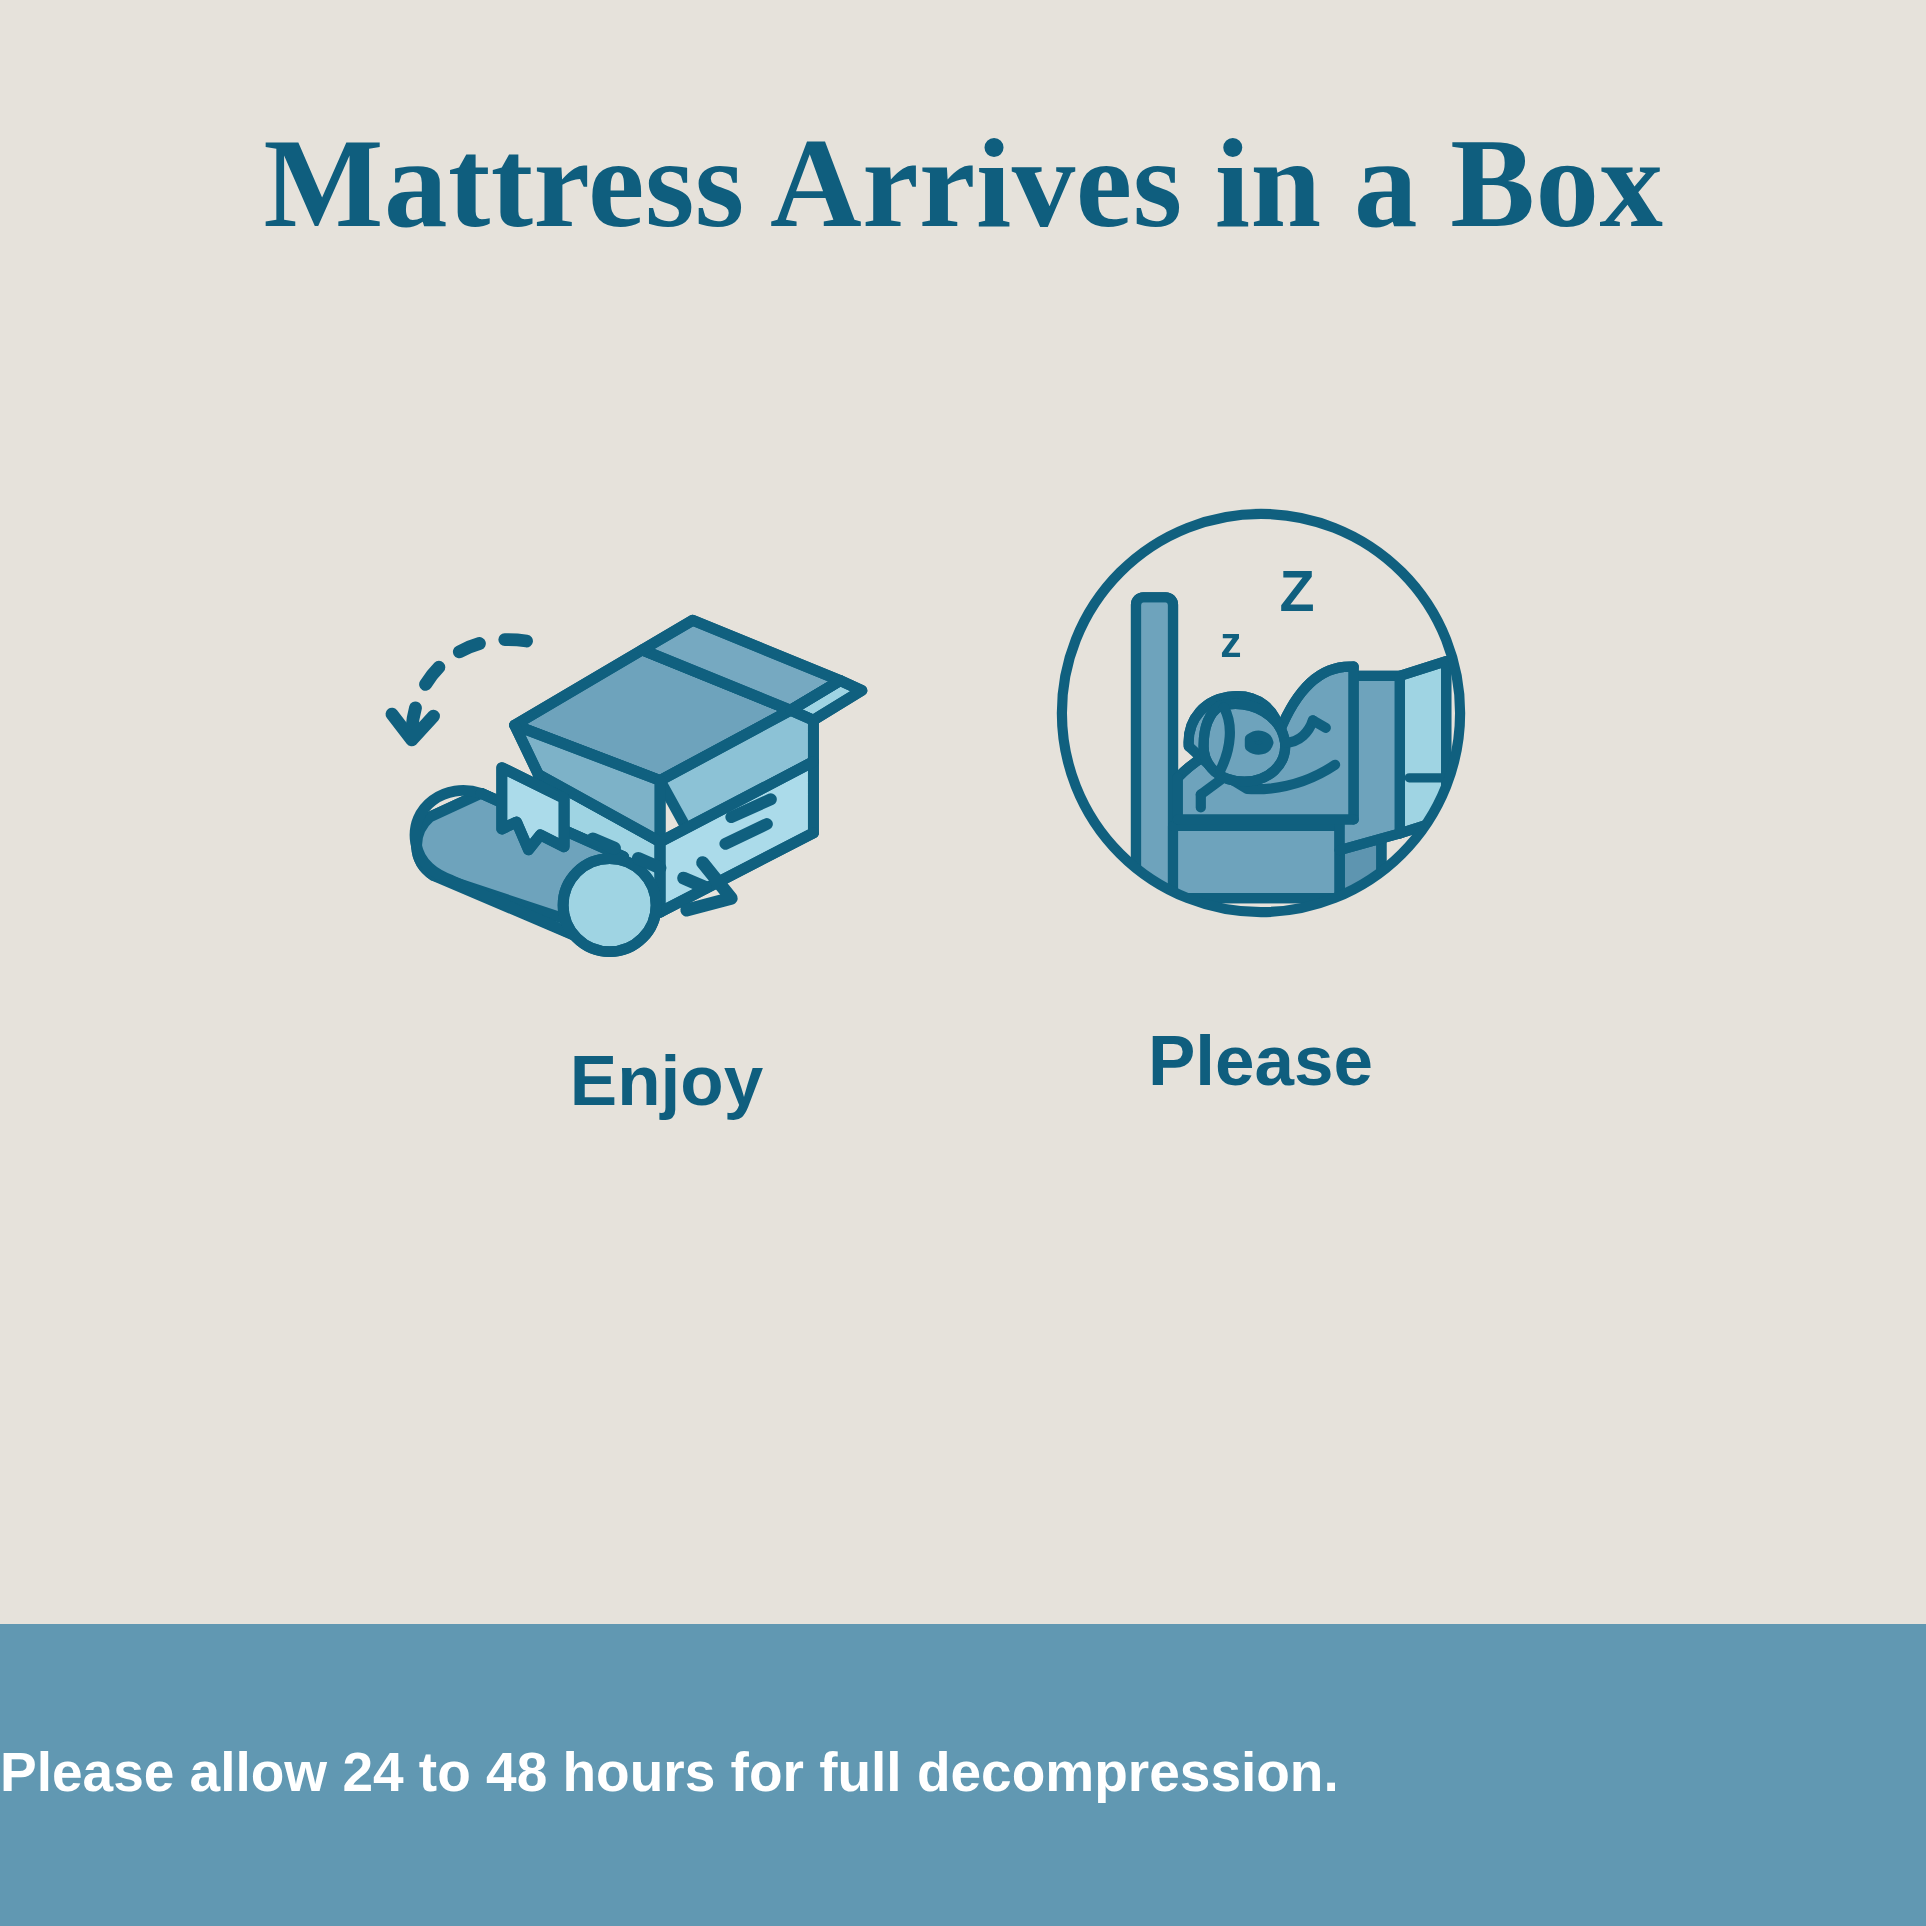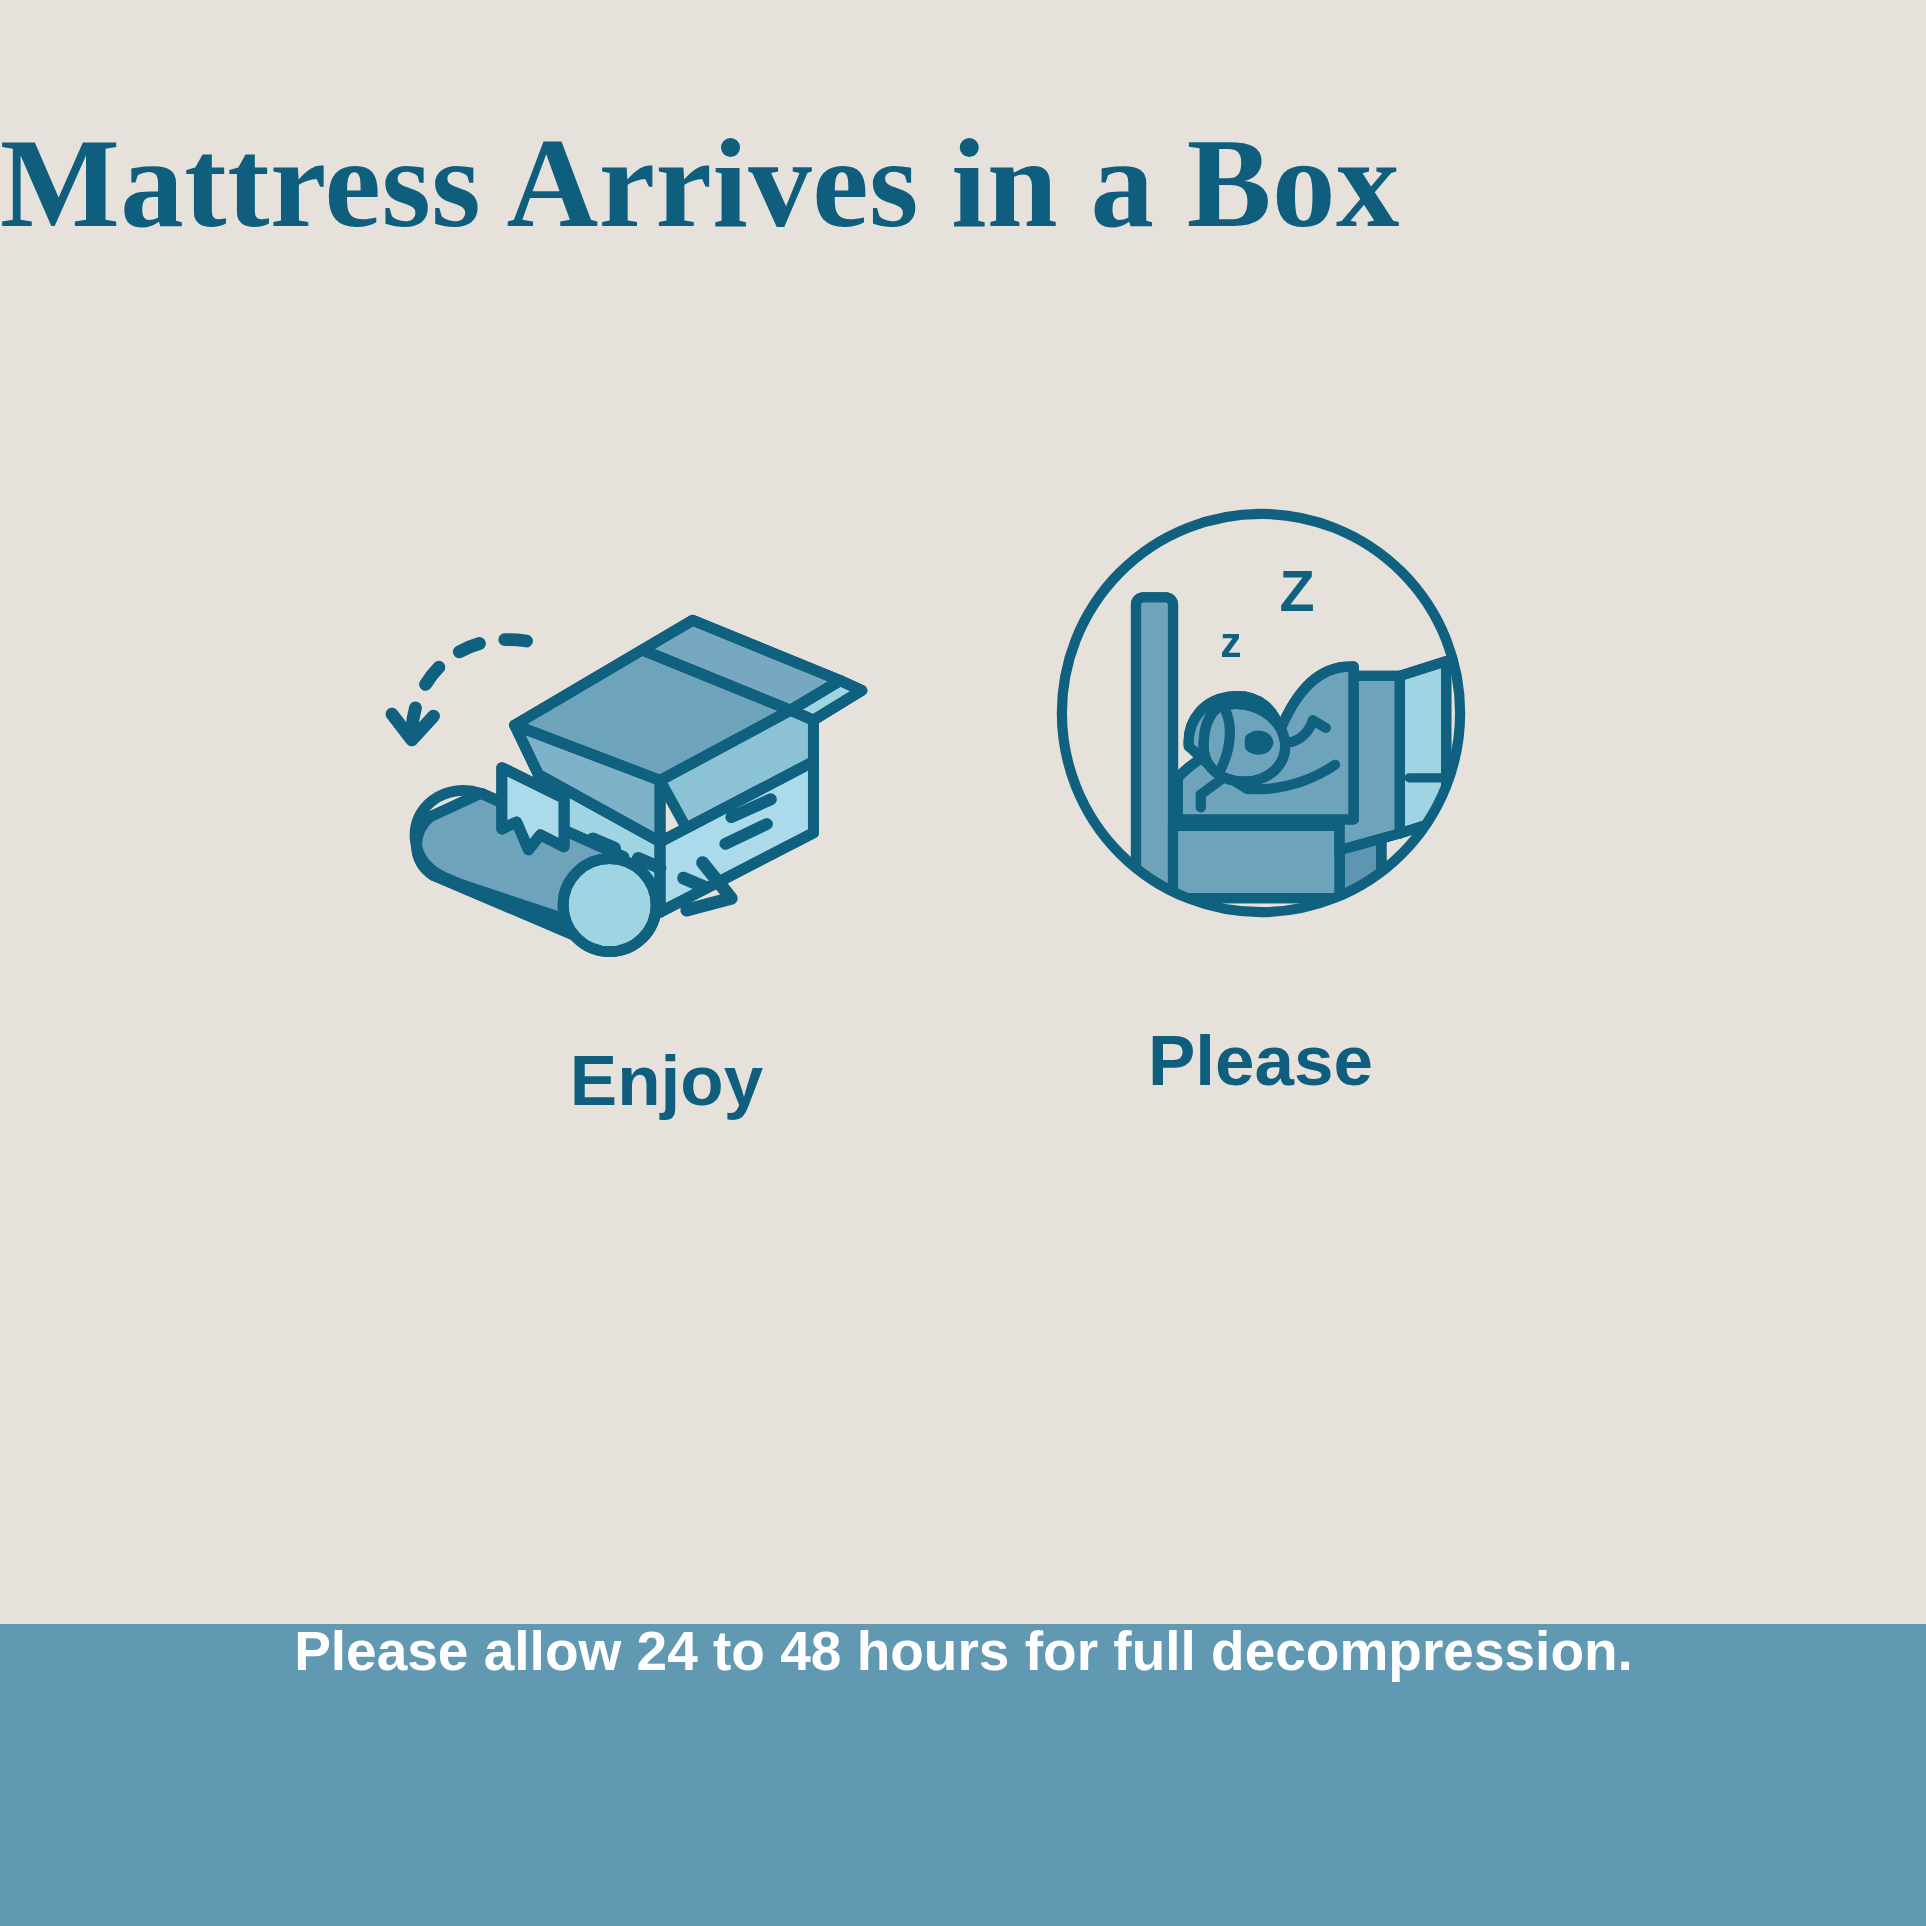--- a/index.html
+++ b/index.html
@@ -19,21 +19,21 @@
     width: 1927px;
     height: 1927px;
     background: #E6E2DB;
     display: flex;
     flex-direction: column;
   }
   .title-area {
     height: 327px;
     display: flex;
     align-items: center;
-    justify-content: flex-start;
+    justify-content: center;
     flex: 0 0 auto;
     padding-top: 40px;
     box-sizing: border-box;
   }
   .poster-title {
     font-family: "Liberation Serif", "DejaVu Serif", serif;
     font-weight: bold;
     font-size: 127px;
     color: #0F5E7E;
     letter-spacing: 0.5px;
@@ -77,21 +77,21 @@
     color: #0F5E7E;
     line-height: 1;
     text-align: center;
   }
   .banner {
     flex: 0 0 auto;
     height: 303px;
     background: #6198B2;
     display: flex;
     align-items: flex-start;
-    justify-content: center;
+    padding-top: 121px;
     box-sizing: border-box;
   }
   .banner-text {
     font-family: "Liberation Sans", sans-serif;
     font-weight: bold;
     font-size: 55px;
     color: #FFFFFF;
     line-height: 1;
     text-align: center;
     white-space: nowrap;

